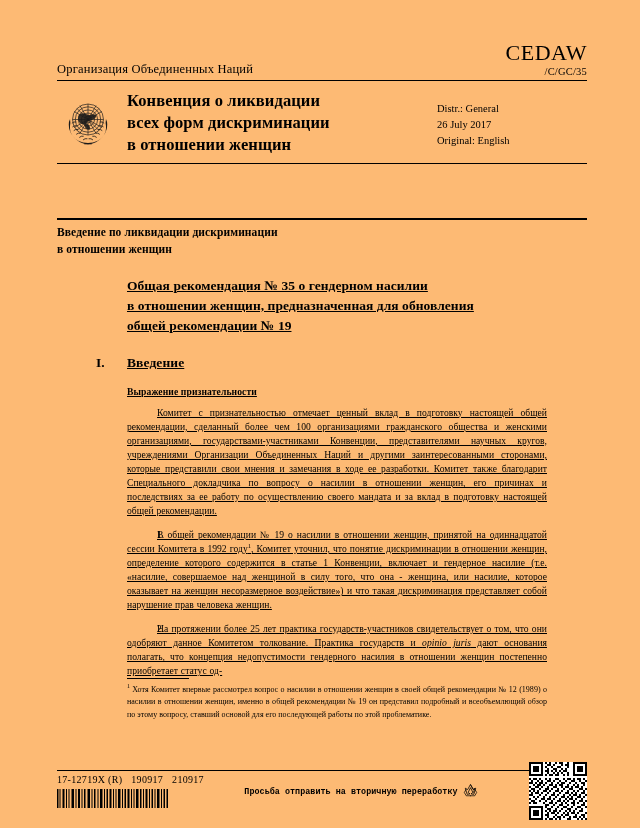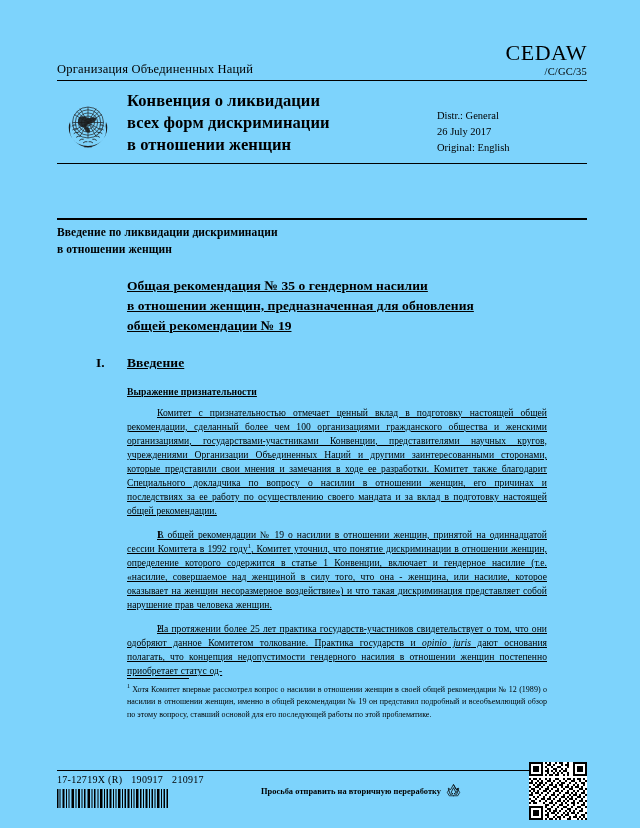--- a/index.html
+++ b/index.html
@@ -8,21 +8,21 @@
     background: #ffffff;
   }
   body {
     font-family: "Liberation Serif", serif;
     color: #000000;
   }
   .page {
     position: relative;
     width: 640px;
     height: 828px;
-    background: #7dd3fc;
+    background: #fdba74;
     overflow: hidden;
     box-sizing: border-box;
   }
 
   
   .masthead {
     position: absolute;
     left: 57px;
     top: 40px;
     width: 530px;
@@ -62,21 +62,21 @@
     margin: 0;
   }
   .rule-thick {
     border: 0;
     border-top: 2px solid #000;
     margin: 0;
   }
 
   .masthead-body {
     display: flex;
-    align-items: flex-end;
+    align-items: center;
     padding-top: 7px;
     padding-bottom: 7px;
   }
   .emblem {
     width: 62px;
     height: 62px;
     flex: 0 0 62px;
     margin-top: 1px;
   }
   .conv-title {
@@ -246,21 +246,21 @@
     height: 19px;
     display: block;
   }
   .recycle-block {
     display: flex;
     align-items: center;
     margin-top: 8px;
     margin-right: 3px;
   }
   .recycle-text {
-    font-family: Liberation Serif, serif;
+    font-family: Liberation Mono, monospace;
     font-weight: bold;
     font-size: 8.4px;
     letter-spacing: 0.05px;
     white-space: nowrap;
   }
   .recycle-icon {
     width: 19px;
     height: 19px;
     margin-left: 3px;
   }

